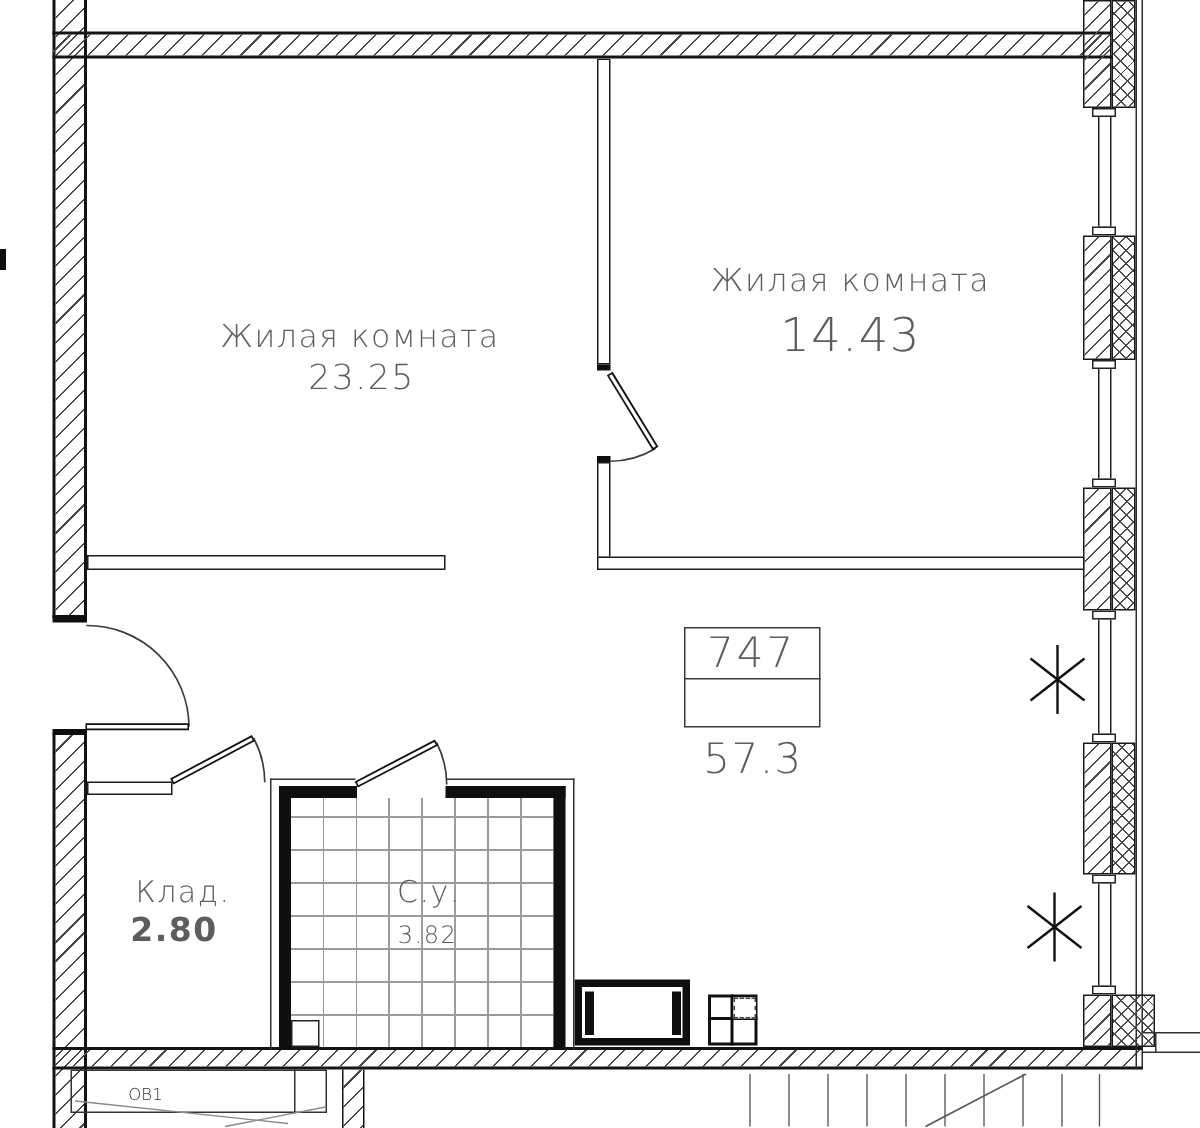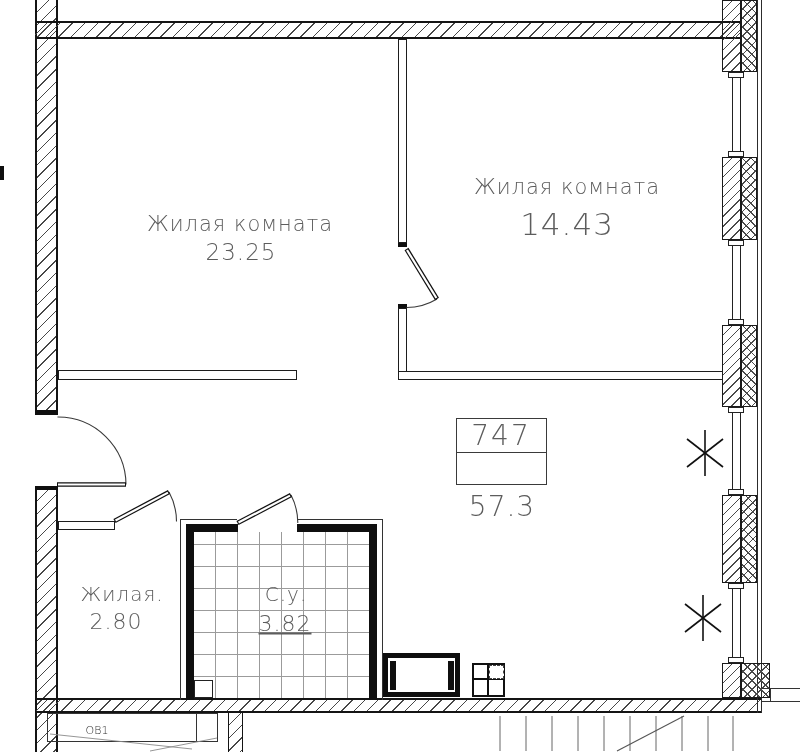--- a/index.html
+++ b/index.html
@@ -166,25 +166,25 @@
       <line x1="217" y1="738" x2="150" y2="751"></line>
     </g>
   </svg>
 
   <div class="lbl" style="left:240px;top:224px;font-size:21px;">Жилая комната</div>
   <div class="lbl" style="left:241px;top:252px;font-size:23px;">23.25</div>
 
   <div class="lbl" style="left:567px;top:187px;font-size:21px;">Жилая комната</div>
   <div class="lbl" style="left:567px;top:224px;font-size:31px;">14.43</div>
 
-  <div class="lbl" style="left:122px;top:594px;font-size:20px;">Жилая.</div>
-  <div class="lbl" style="left:116px;top:621px;font-size:22px;">2.80</div>
+  <div class="lbl" style="left:122px;top:594px;font-size:20px;">Клад.</div>
+  <div class="lbl" style="left:116px;top:621px;font-size:22px;font-weight:bold;">2.80</div>
 
   <div class="lbl" style="left:286px;top:594px;font-size:20px;">С.у.</div>
-  <div class="lbl" style="left:285px;top:623px;font-size:22px;text-decoration:underline;">3.82</div>
+  <div class="lbl" style="left:285px;top:623px;font-size:16px;">3.82</div>
 
   <div class="abs" style="left:456px;top:418px;width:91px;height:67px;border:1.2px solid #3a3a3a;">
     <div class="abs" style="left:-1px;top:33px;width:91px;height:1.2px;background:#3a3a3a;"></div>
   </div>
   <div class="lbl" style="left:501px;top:435px;font-size:28px;letter-spacing:2px;">747</div>
   <div class="lbl" style="left:502px;top:468px;font-size:28px;letter-spacing:1px;margin-top:38px;">57.3</div>
 
   <div class="lbl" style="left:97px;top:730px;font-size:11px;color:#333;letter-spacing:0;">ОВ1</div>
 </div>
 

